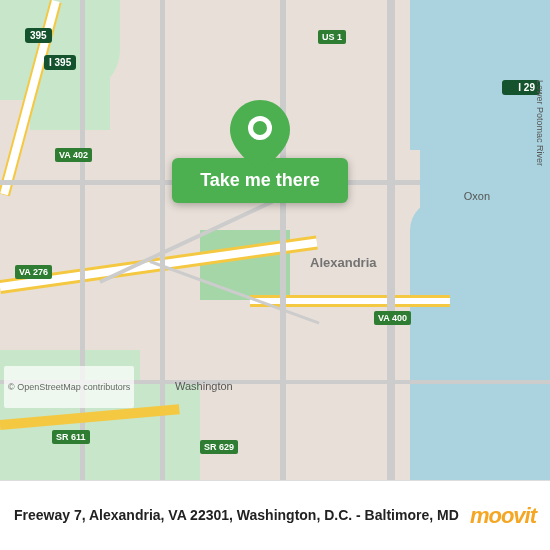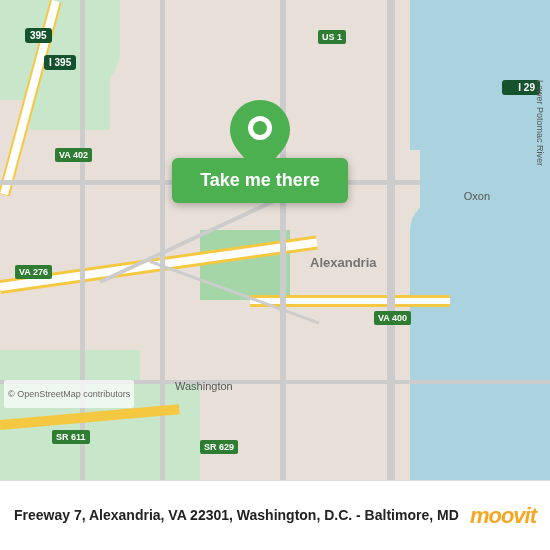--- a/index.html
+++ b/index.html
@@ -135,21 +135,21 @@
       position: relative;
     }
 
     #attribution {
       position: absolute;
       bottom: 72px;
       left: 4px;
       font-size: 9px;
       color: #666;
       background: rgba(255,255,255,0.7);
-      padding: 9px 4px;
+      padding: 16px 4px;
       border-radius: 2px;
       pointer-events: none;
     }
 
     #location-info {
       flex: 1;
     }
 
     #location-title {
       font-size: 14px;

